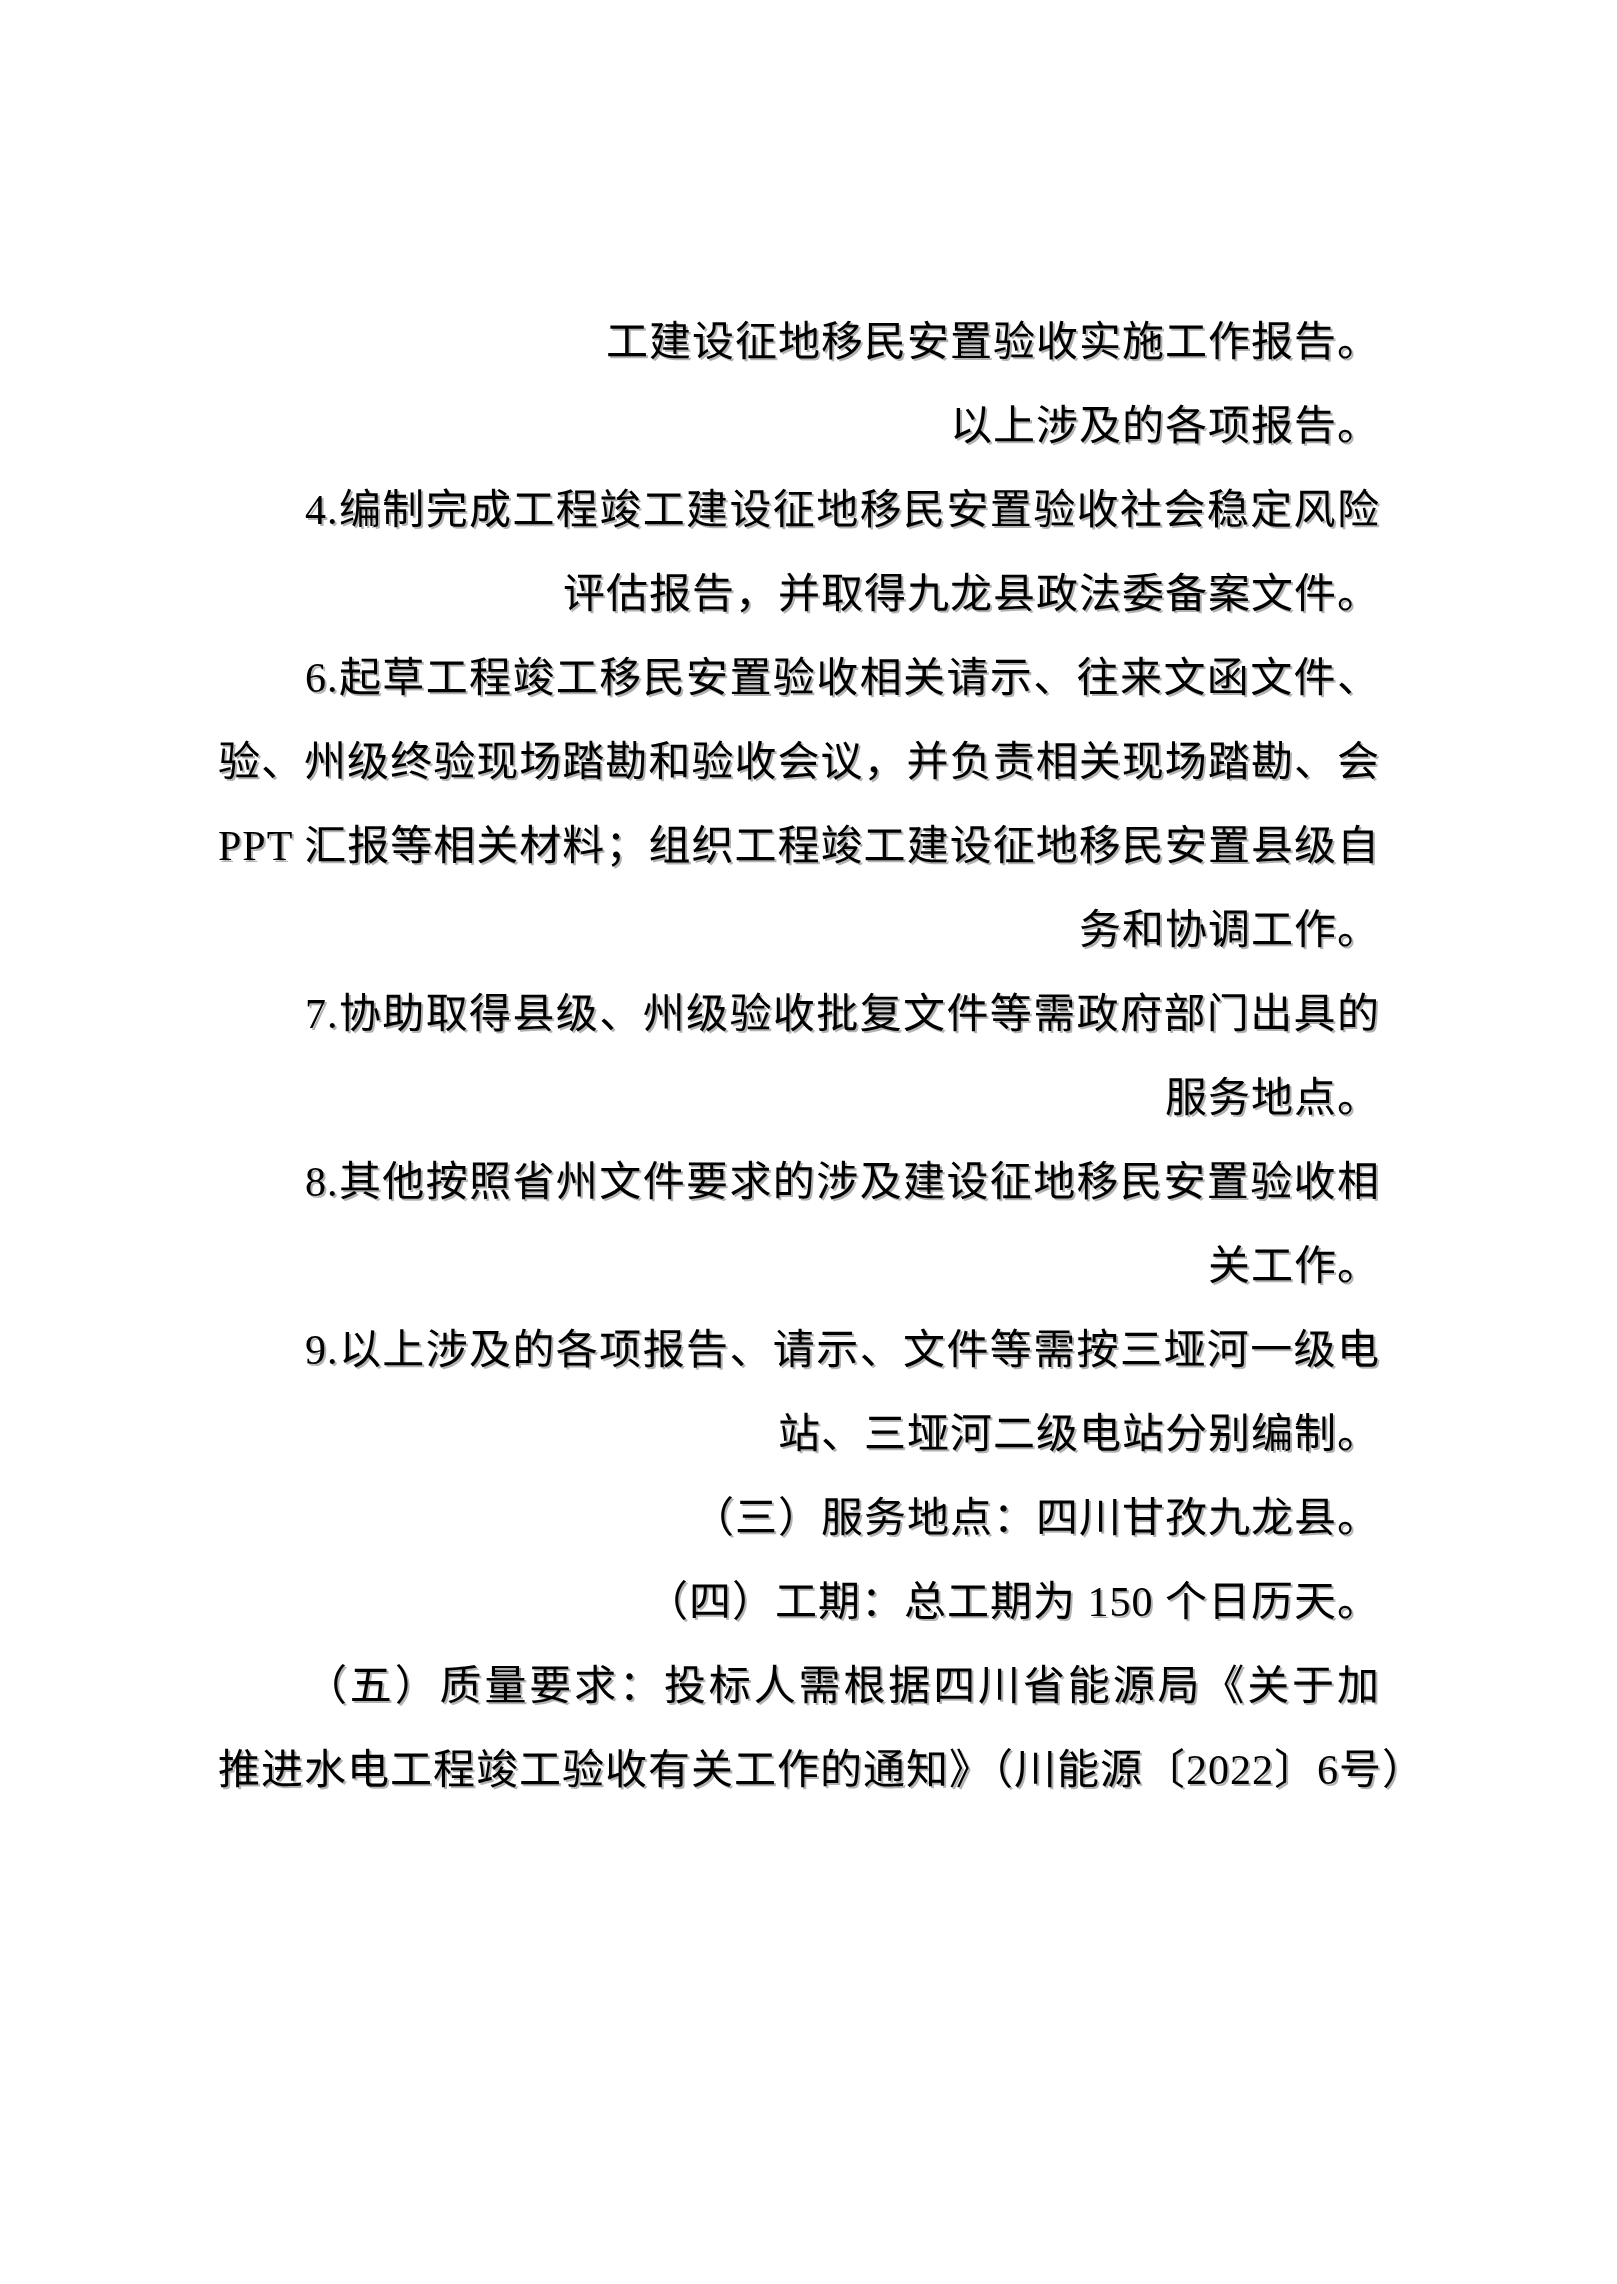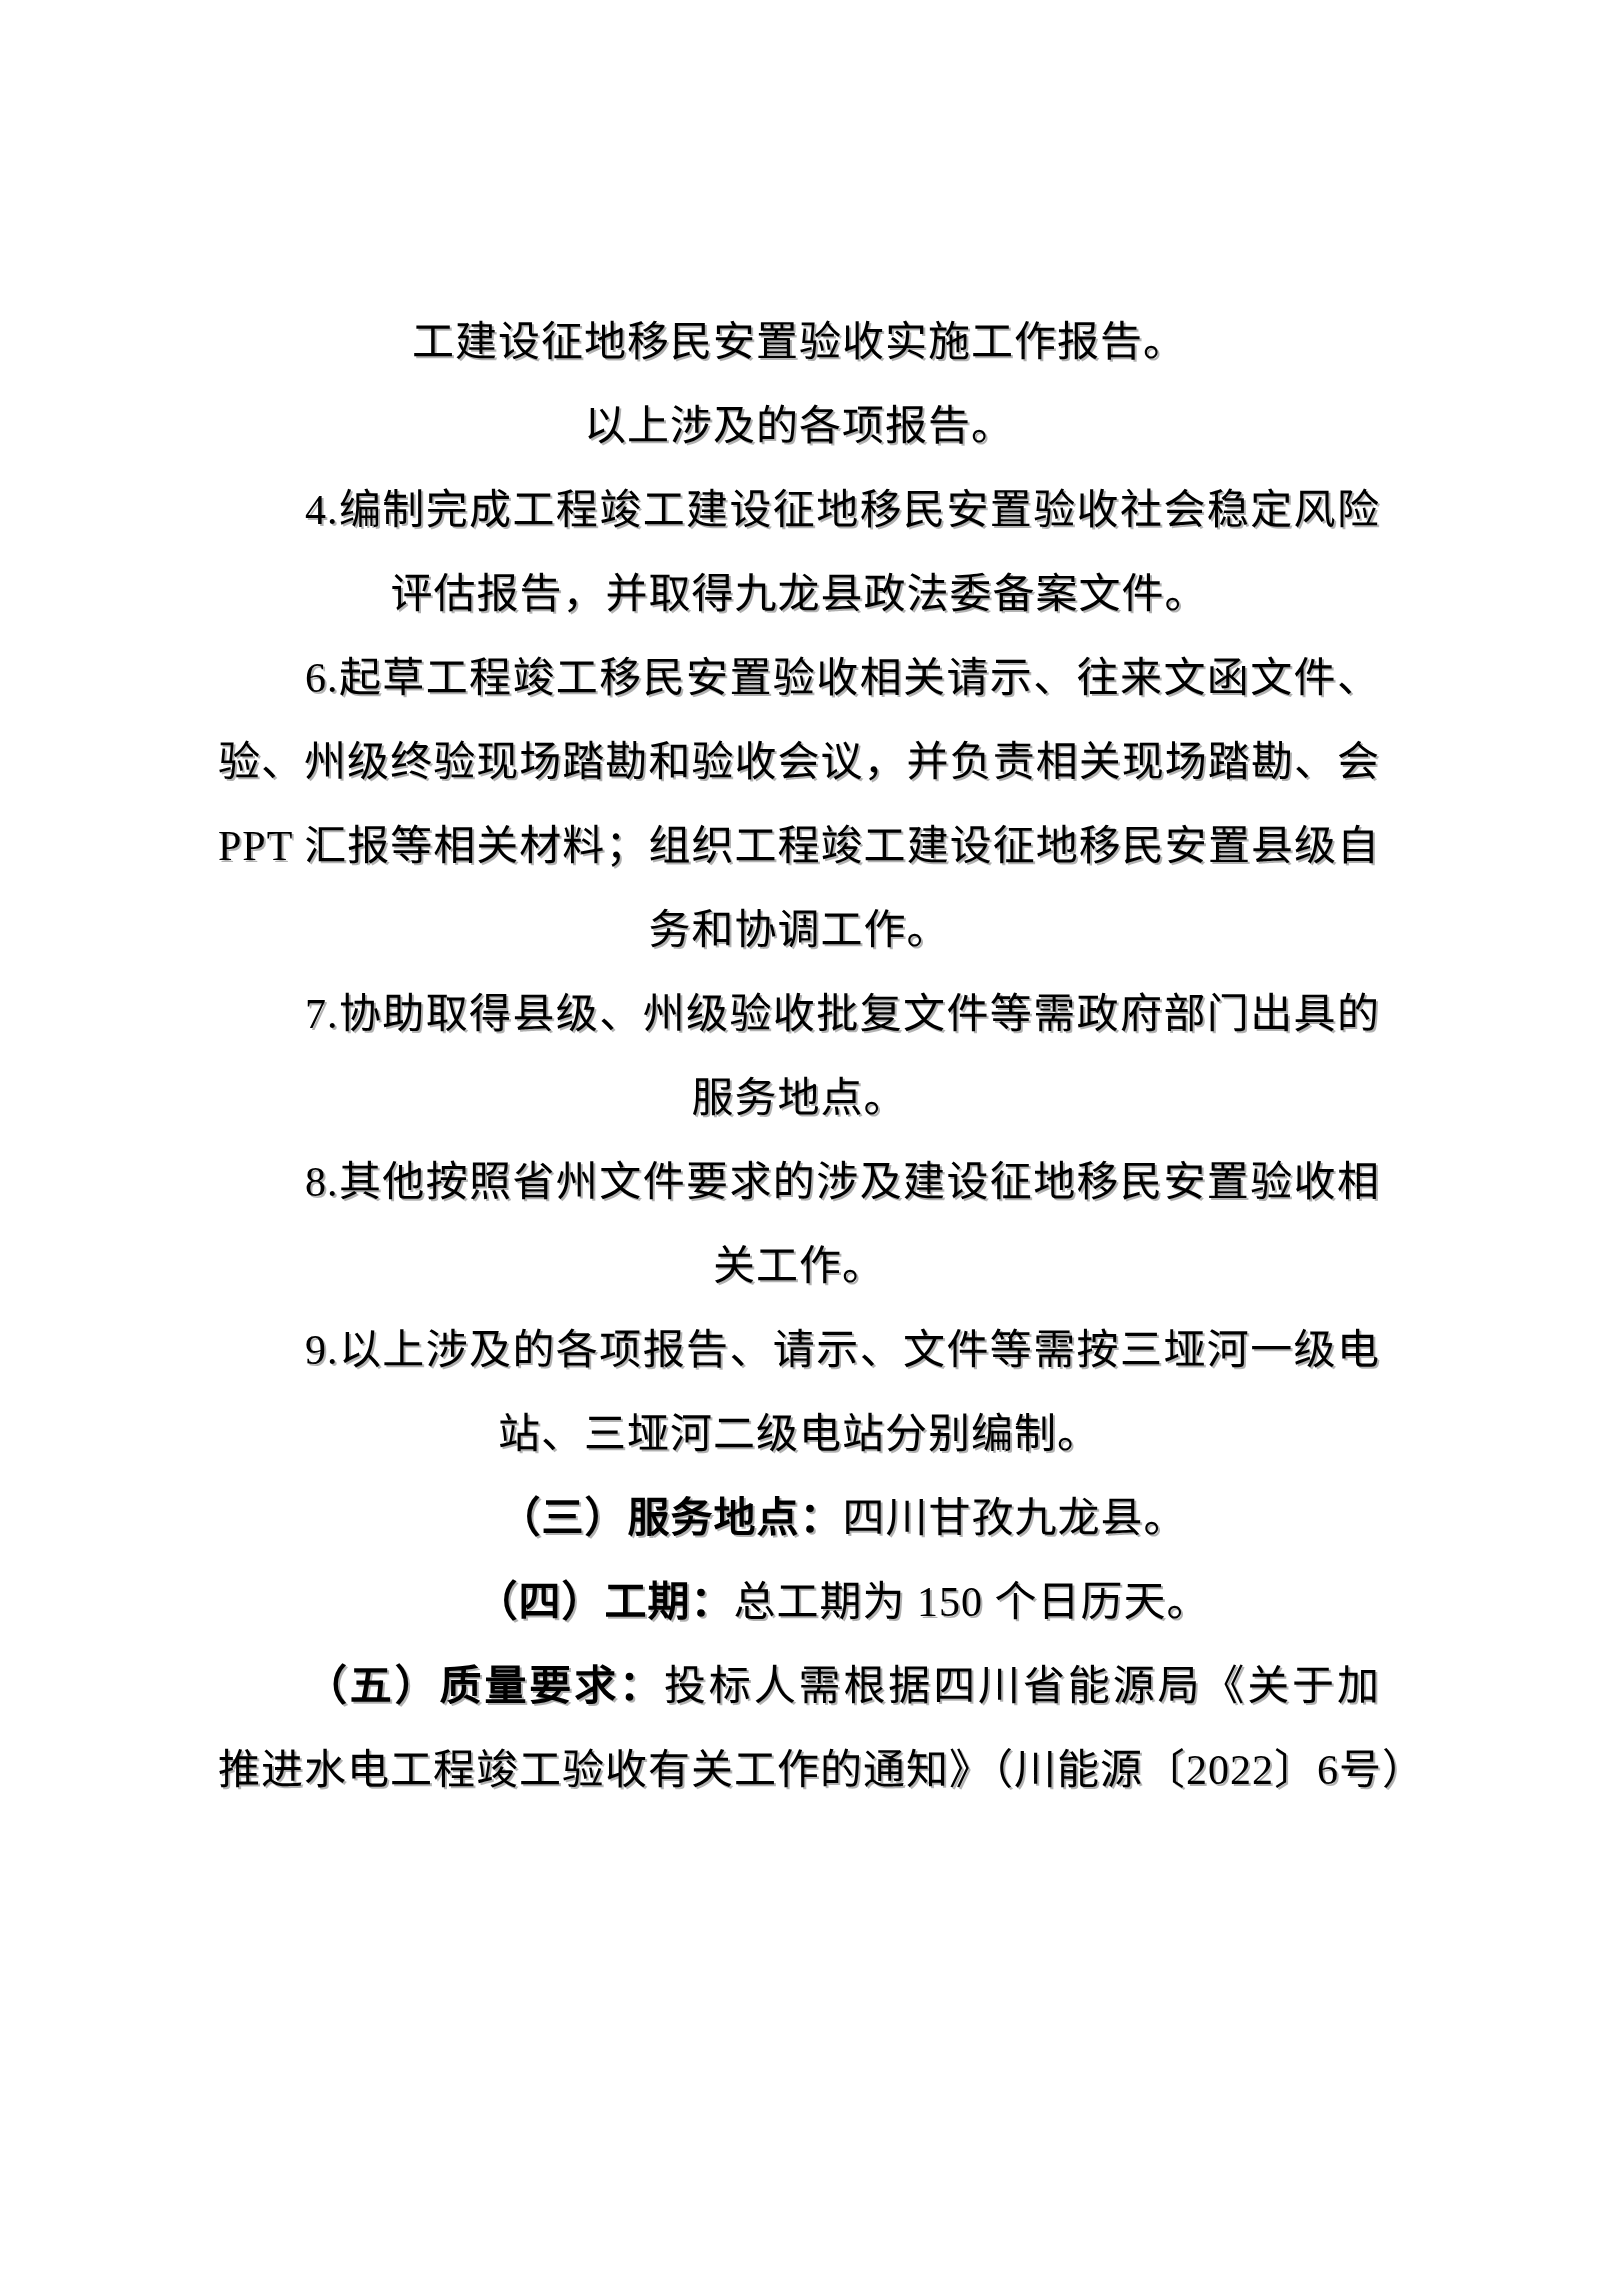--- a/index.html
+++ b/index.html
@@ -19,37 +19,37 @@
   .content {
     position: absolute;
     left: 218px;
     top: 300px;
     width: 1162px;
   }
   .line {
     height: 84px;
     line-height: 84px;
     font-size: 42px;
-    text-align: center;
+    text-align: right;
     white-space: nowrap;
     letter-spacing: 1px;
     text-shadow: 2px 1.5px 0 rgba(0,0,0,0.30);
   }
   .line.justify {
     white-space: normal;
     text-align: justify;
     text-align-last: justify;
     max-height: 84px;
     overflow: hidden;
   }
   .line.indent {
     text-indent: 87px;
   }
   .line b {
-    font-weight: bold;
+    font-weight: normal;
   }
 </style>
 </head>
 <body>
 
 <div class="page">
   <div class="content">
       <div class="line"><b></b><span>工建设征地移民安置验收实施工作报告。</span></div>
       <div class="line"><b></b><span>以上涉及的各项报告。</span></div>
       <div class="line indent justify"><b></b><span>4.编制完成工程竣工建设征地移民安置验收社会稳定风险</span></div>

